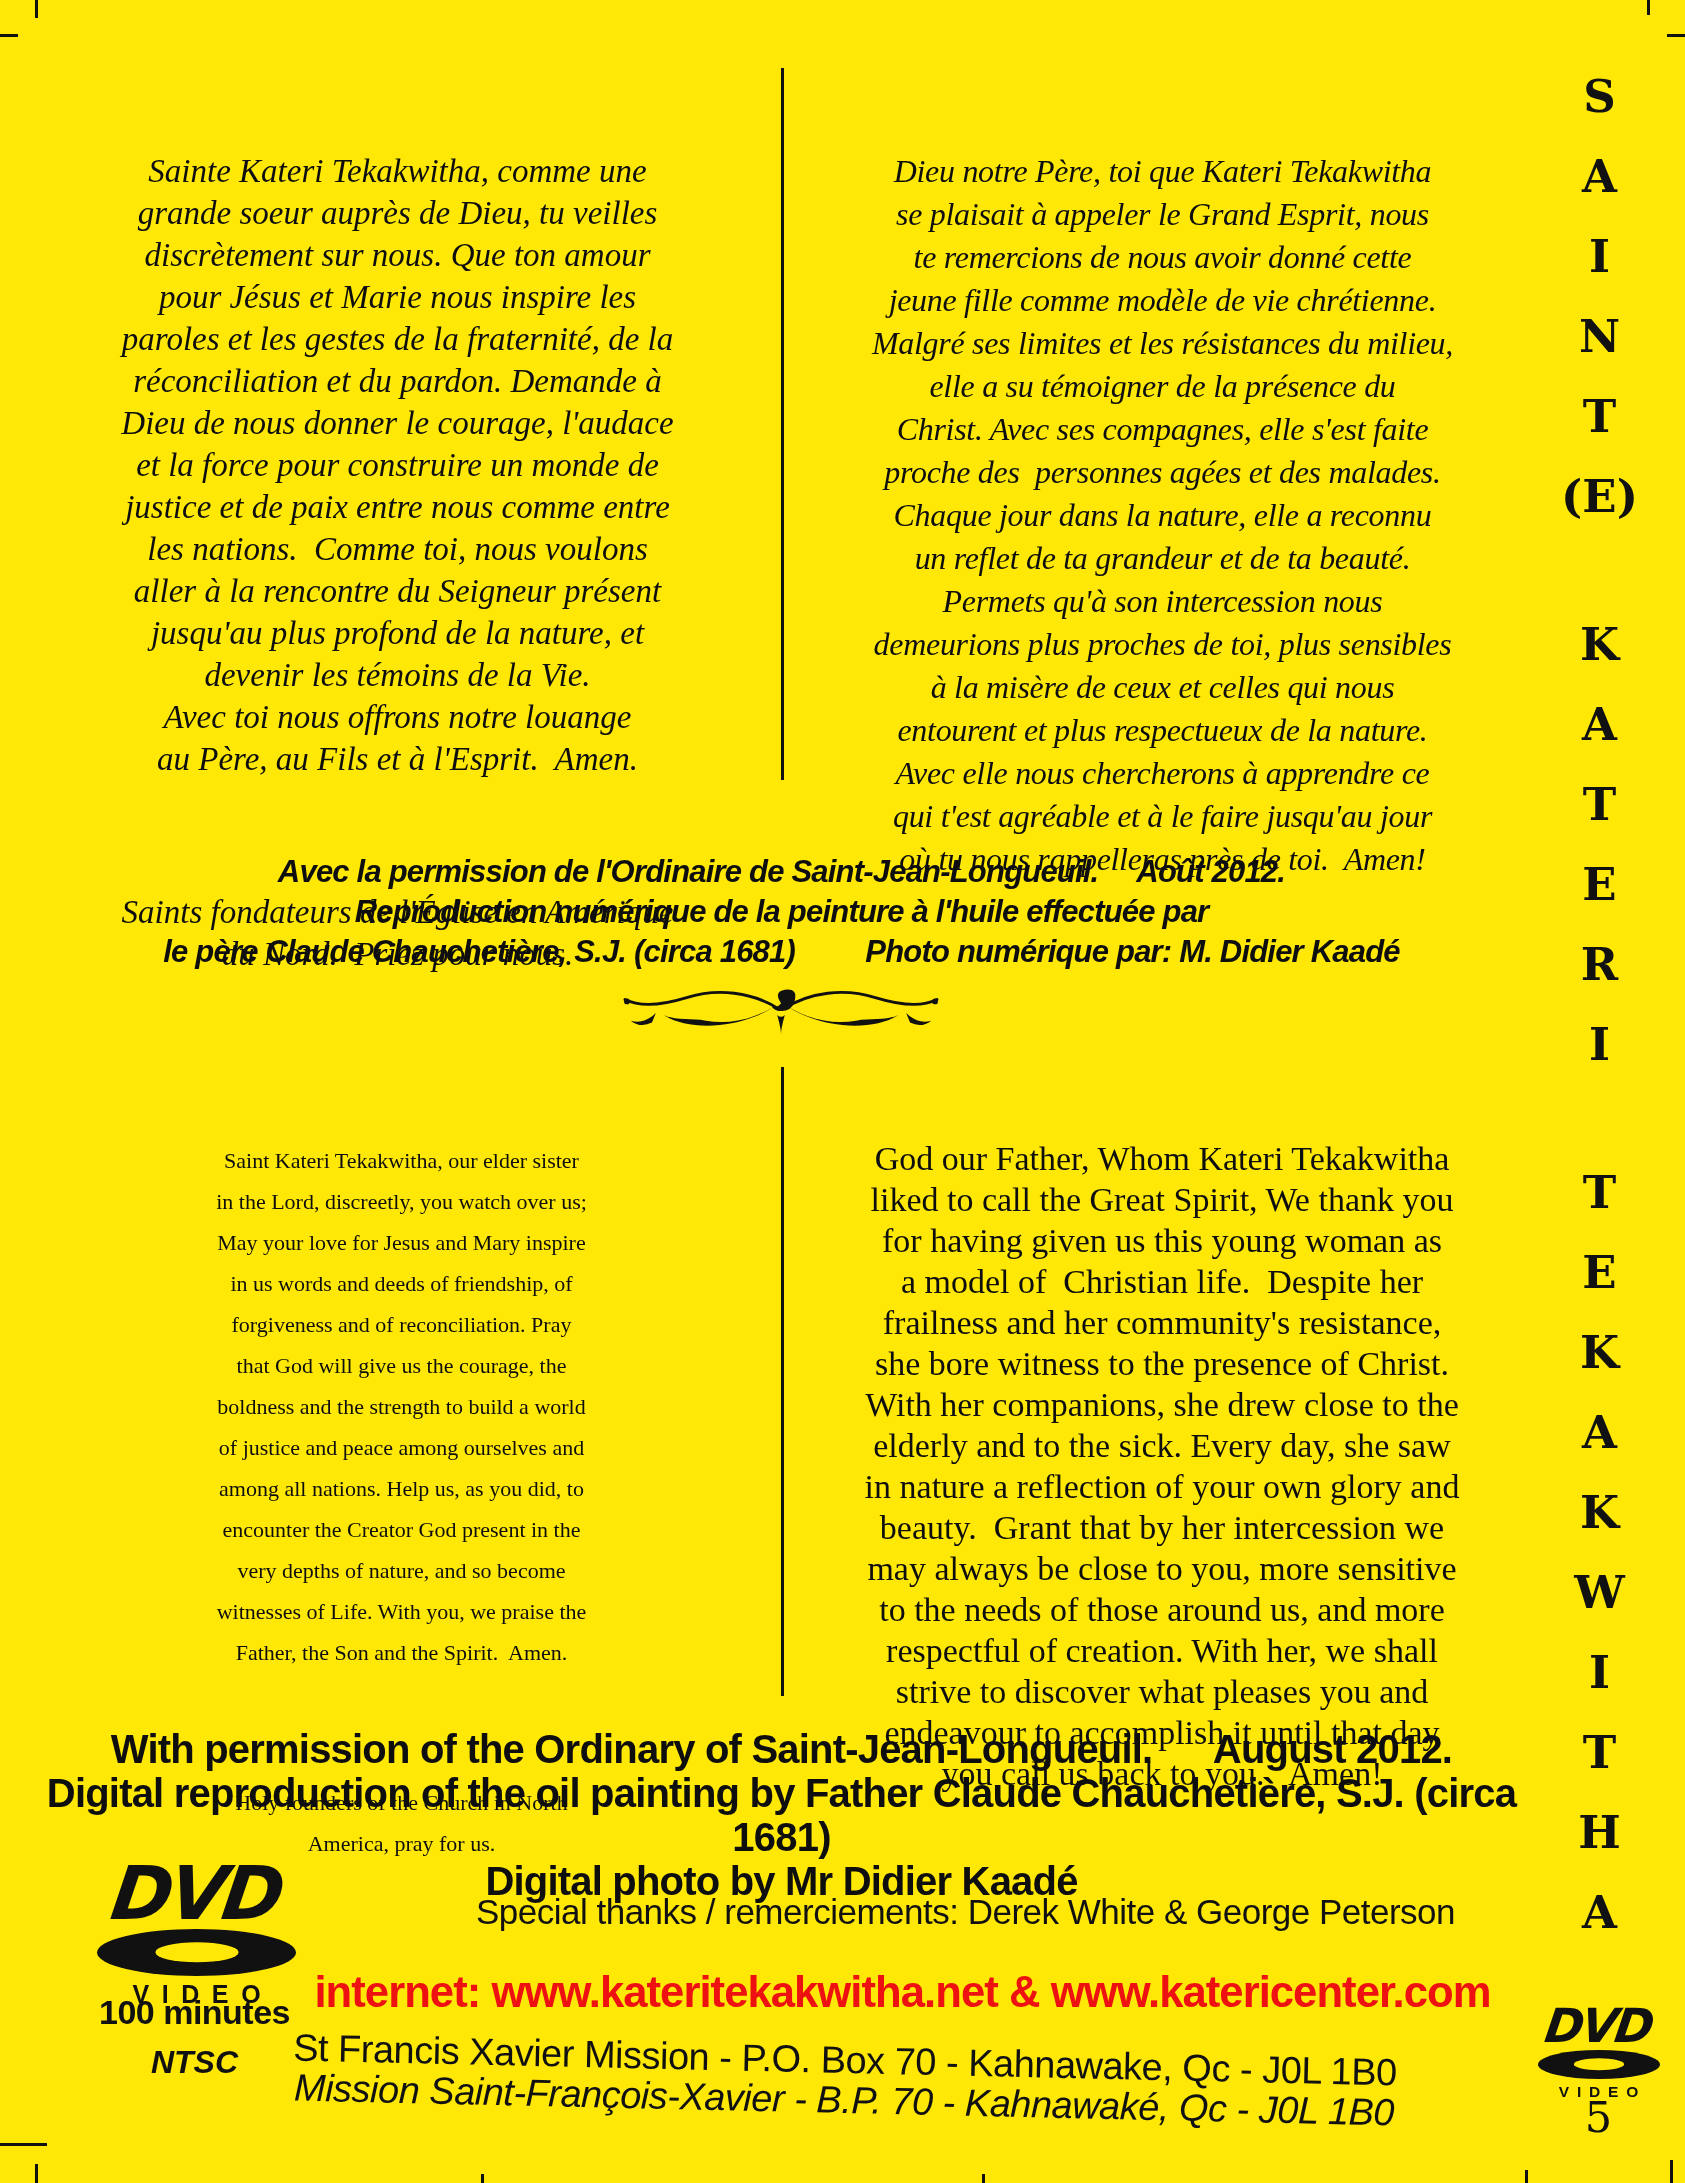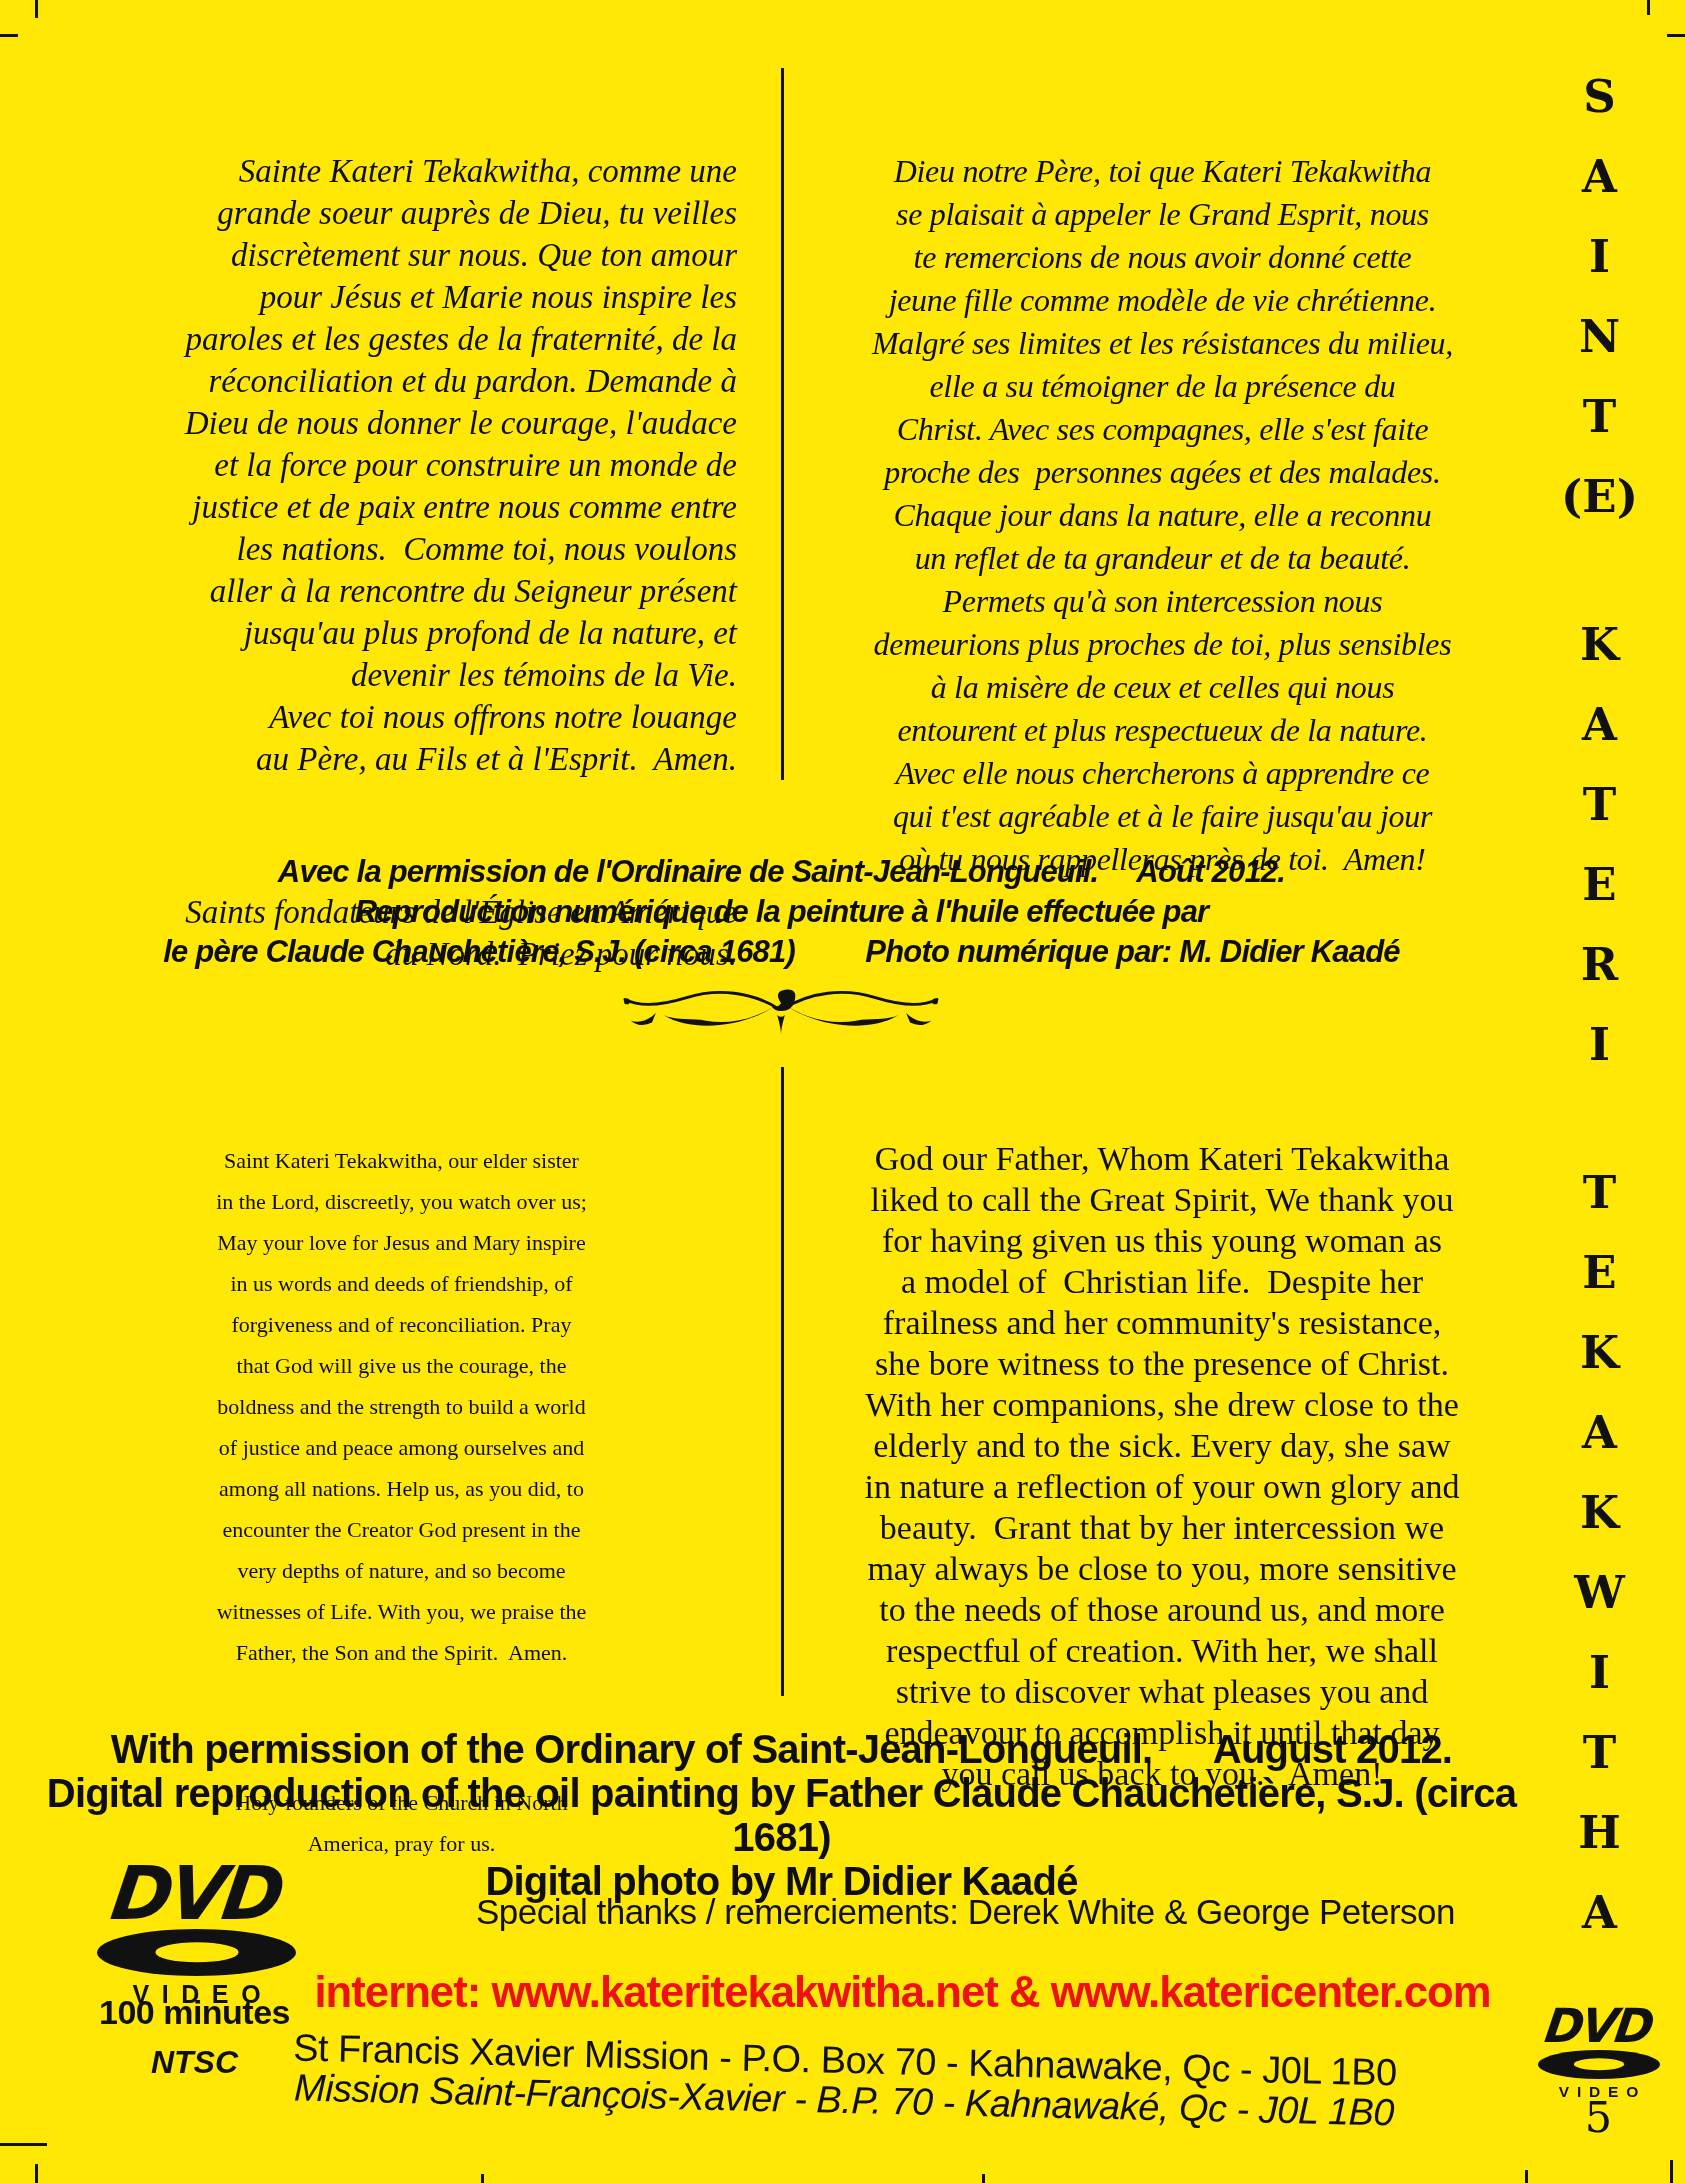--- a/index.html
+++ b/index.html
@@ -14,21 +14,21 @@
     font-family:"Liberation Sans",sans-serif; color:var(--ink);
   }
   .mark{position:absolute;background:var(--ink);}
   .vline{position:absolute;left:781px;width:2.9px;background:var(--ink);}
   .prayer{
     position:absolute; text-align:center; white-space:pre-wrap;
     font-family:"Liberation Serif",serif; color:#0e0e0e;
   }
   .fr{font-style:italic;}
   .closing{margin-top:27px;}
-  .fr-left{left:58px;top:66px;width:679px;font-size:33px;line-height:42px;text-align:right;}
+  .fr-left{left:58px;top:66px;width:679px;font-size:33px;line-height:42px;}
   .fr-right{left:811px;top:64px;width:703px;font-size:32px;line-height:43px;letter-spacing:-0.3px;}
   .en-left{left:62px;top:1058px;width:679px;font-size:22px;line-height:41px;}
   .en-right{left:809px;top:1056px;width:706px;font-size:34px;line-height:41px;}
   .credits{
     position:absolute;text-align:center;white-space:pre-wrap;
     font-family:"Liberation Sans",sans-serif;font-weight:700;color:#0e0e0e;
   }
   .fr-credits{left:39px;top:852px;width:1485px;font-size:31px;line-height:40px;font-style:italic;letter-spacing:-0.8px;}
   .en-credits{left:39px;top:1727px;width:1485px;font-size:40px;line-height:44px;letter-spacing:-0.8px;}
   .ornament{position:absolute;left:616px;top:986px;width:330px;height:52px;}

